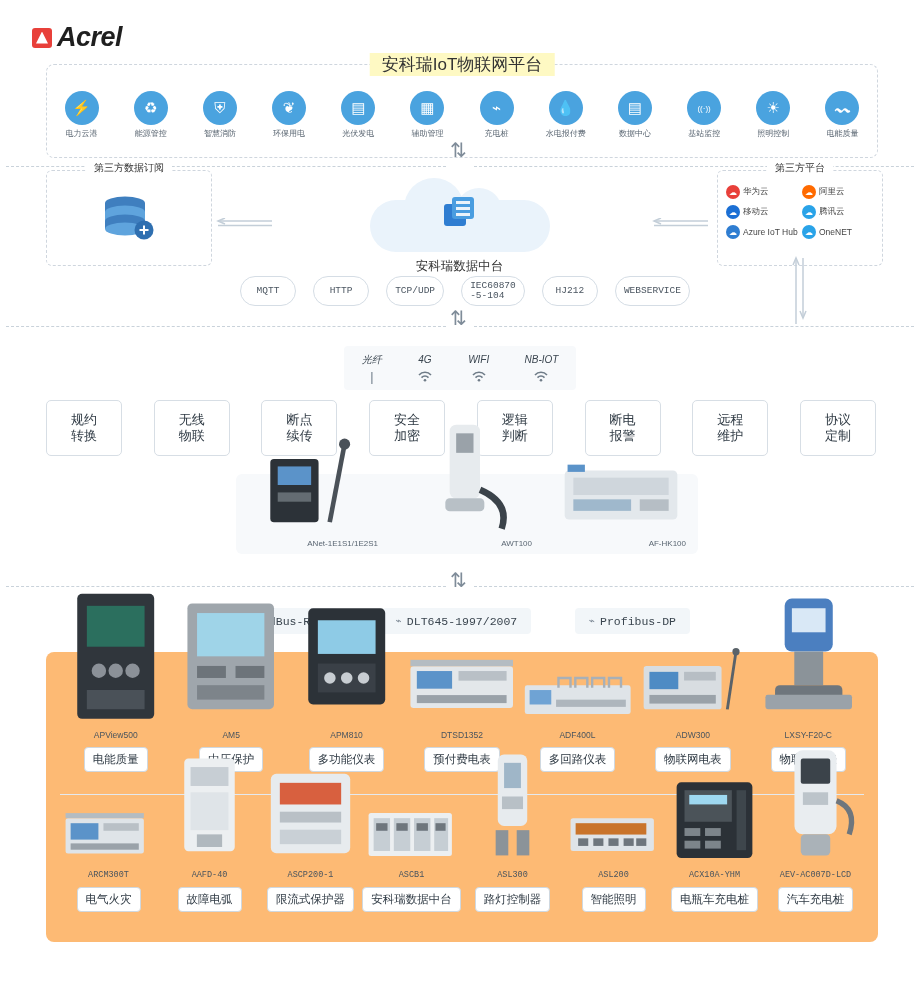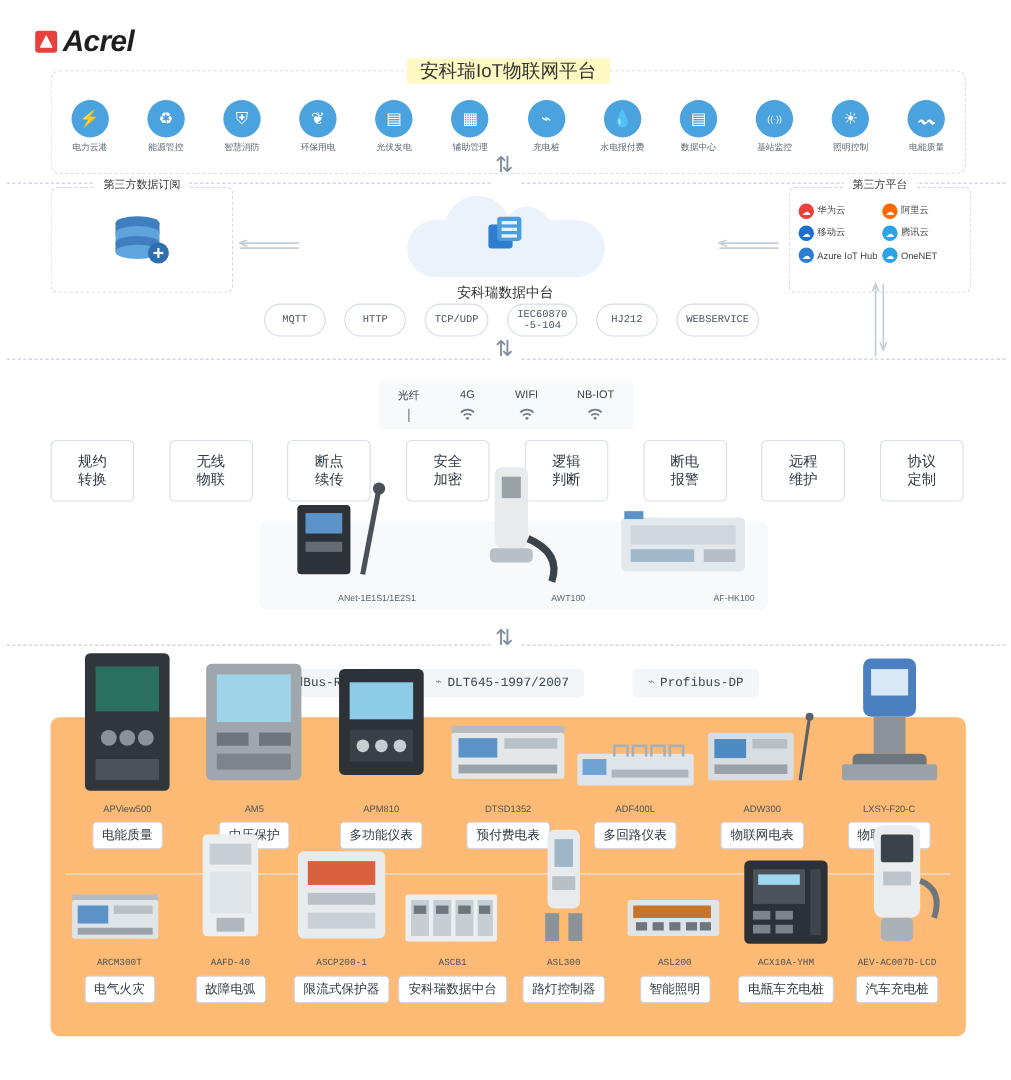--- a/index.html
+++ b/index.html
@@ -99,39 +99,39 @@
   
   .proto-row{
     position:absolute; left:240px; top:276px; width:450px;
     display:flex; justify-content:space-between; align-items:center;
   }
   .pill{
     border:1px solid #d5dde5; border-radius:16px; background:#fff;
     height:30px; min-width:56px; padding:0 8px;
     display:flex; align-items:center; justify-content:center;
     font-family:"Liberation Mono", monospace; font-size:9.5px; color:#4a5560;
-    text-align:center; line-height:1.05; white-space:pre-line;
+    line-height:1.05; white-space:pre-line;
   }
 
   
   .hdash{ position:absolute; height:0; border-top:1px dashed #c9d2da; }
 
   
   .updown{
     position:absolute; font-size:20px; color:#7f8c99; line-height:1;
   }
   .harrow{ position:absolute; height:10px; }
 
   
   .net-box{
     position:absolute; left:344px; top:346px; width:232px; height:44px;
     background:#f7f9fb; border-radius:4px;
     display:flex; justify-content:space-around; align-items:center;
   }
-  .net-item{ text-align:center; font-size:10px; color:#3b4650; }
+  .net-item{ text-align:center; font-size:10px; color:#3b4650;font-style:italic; }
   .wifi-glyph{ display:block; font-size:13px; color:#6f7c88; margin-top:2px; }
 
   
   .feat-row{
     position:absolute; left:46px; top:400px; width:830px;
     display:flex; justify-content:space-between;
   }
   .feat{
     width:76px; height:56px; border:1px solid #d7dee5; border-radius:5px;
     background:#fff; display:flex; flex-direction:column;

